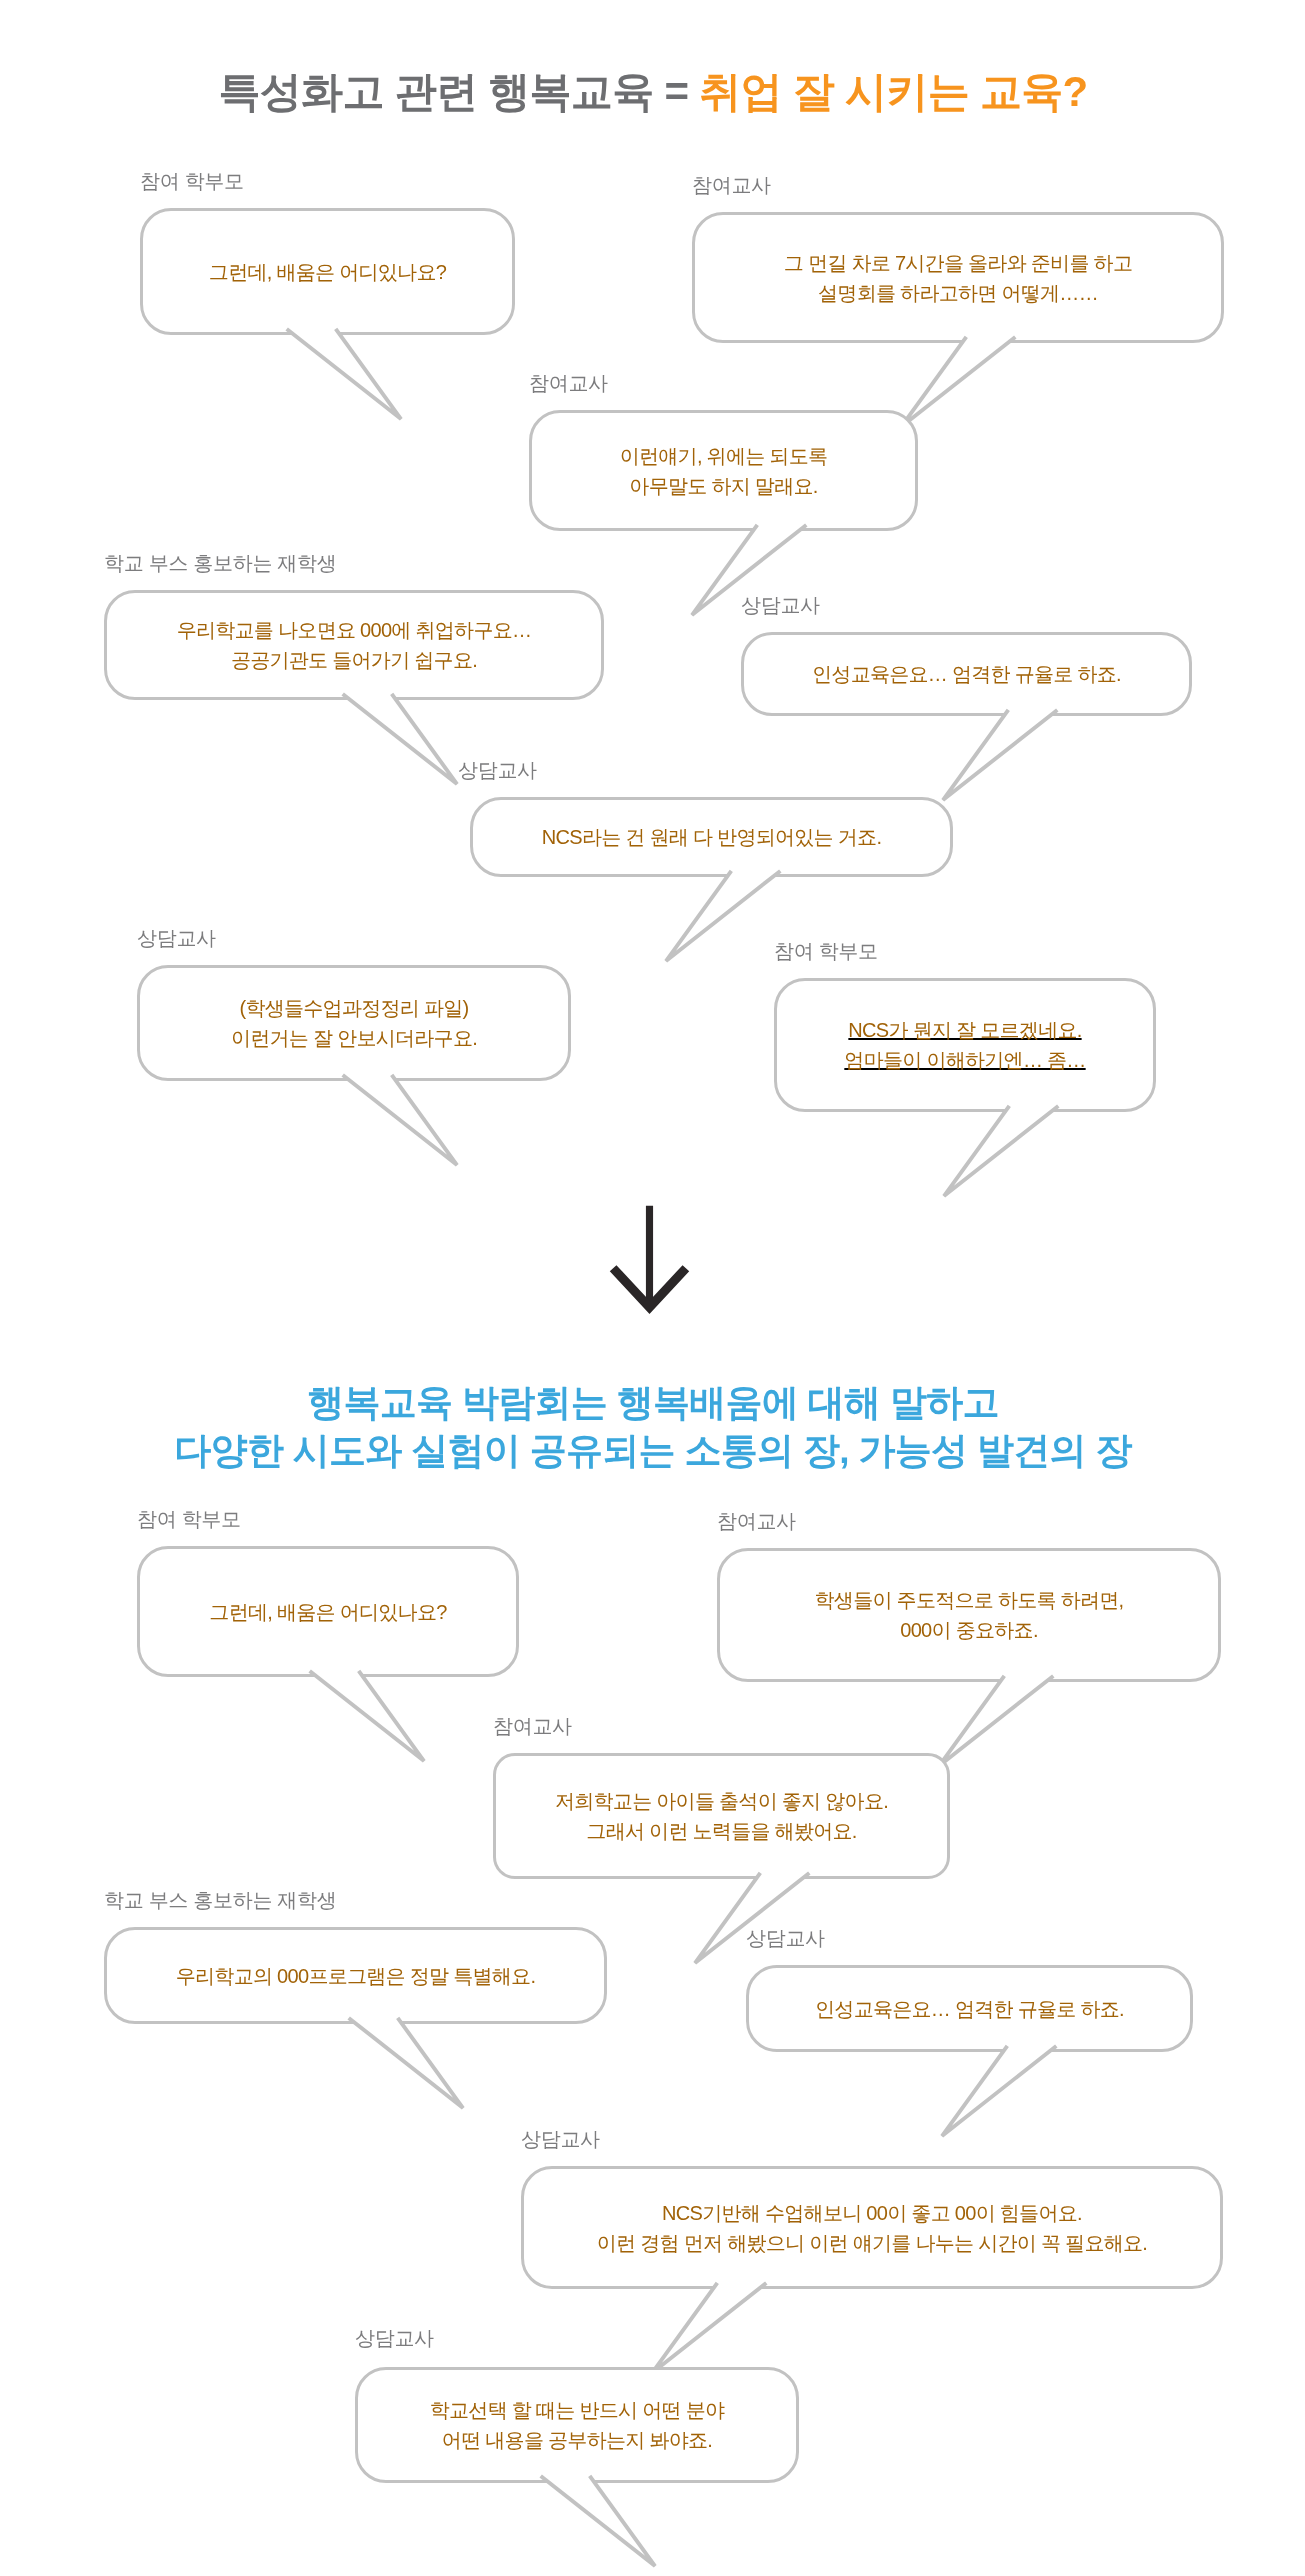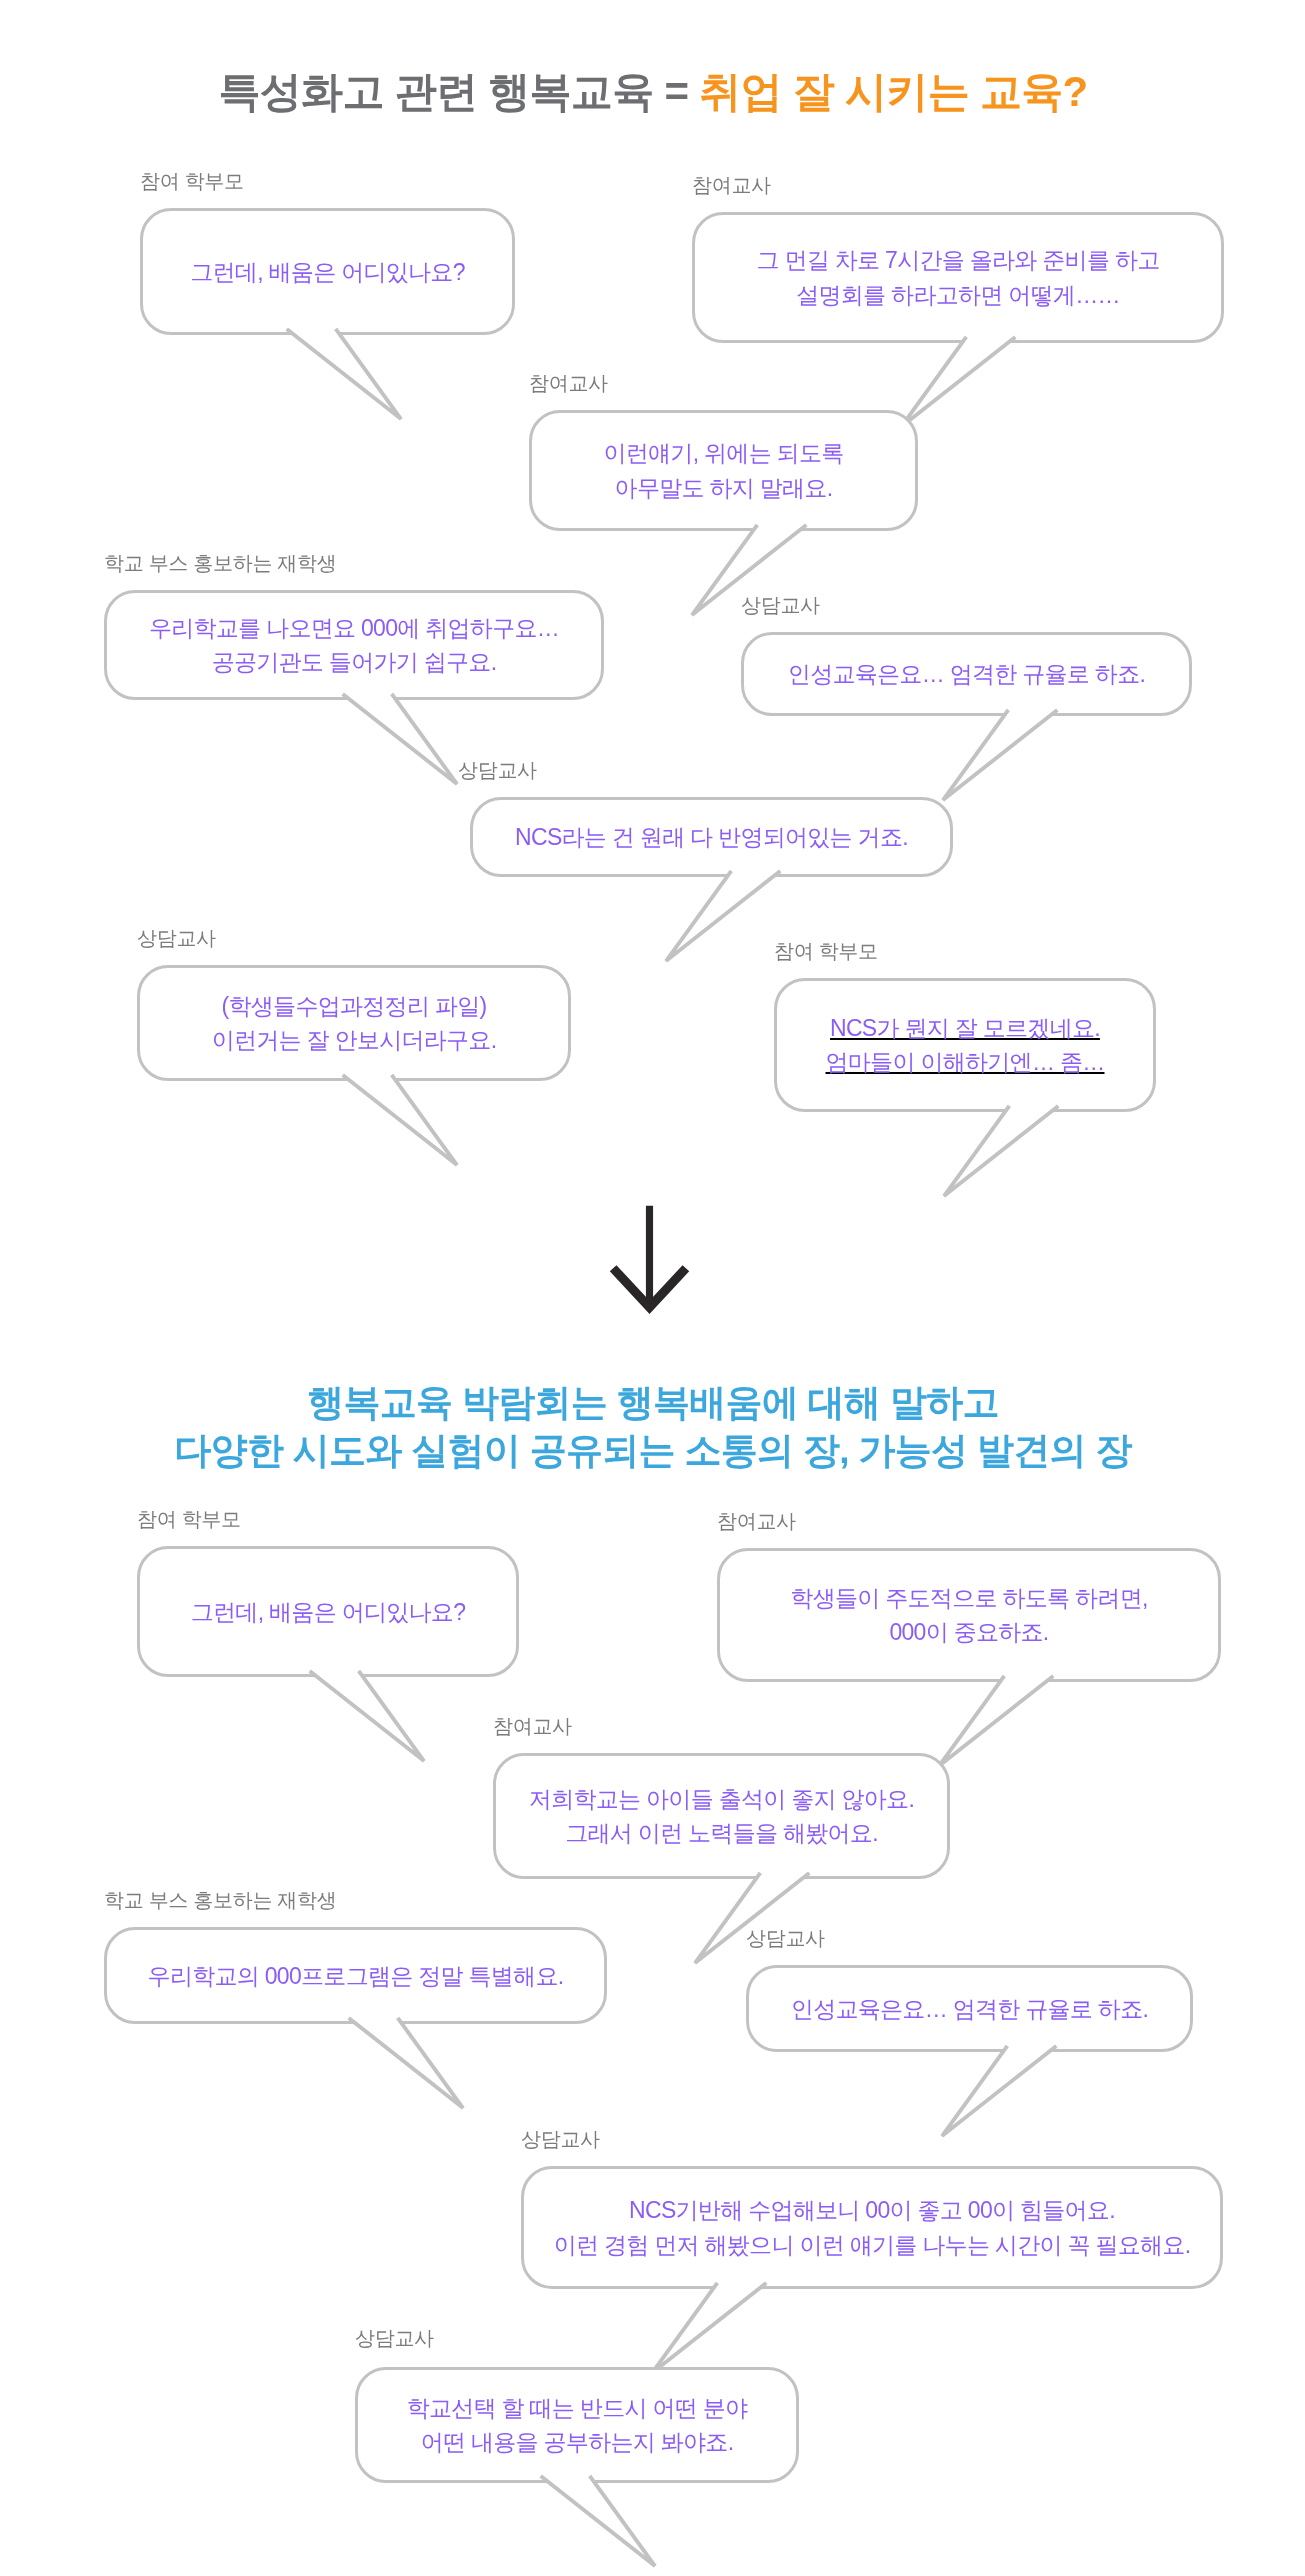--- a/index.html
+++ b/index.html
@@ -29,21 +29,21 @@
     font-size:20px;line-height:26px;color:#7c7c7e;
     margin-bottom:14.4px;letter-spacing:-0.3px;white-space:nowrap;
   }
   .bubble{
     position:relative;box-sizing:border-box;
     border:3.9px solid #c2c2c2;border-radius:31px;background:#fff;
     display:flex;align-items:center;justify-content:center;
     padding:6.5px 19.6px;
   }
   .btext{
-    font-size:23px;line-height:1.5;color:#8b5cf6;letter-spacing:-0.7px;
+    font-size:20px;line-height:1.5;color:#a16207;letter-spacing:-0.7px;
     text-align:center;white-space:pre-line;
   }
   .tail{position:absolute;top:calc(100% - 7.8px);pointer-events:none;}
   .tail path{fill:#ffffff;stroke:#c2c2c2;stroke-width:6;stroke-linejoin:miter;}
 
   .arrow-divider{position:absolute;left:604px;top:1203px;}
   .arrow-divider path{fill:none;stroke:#2a2627;}
 </style>
 </head>
 <body>
@@ -163,21 +163,21 @@
       <span class="btext">학생들이 주도적으로 하도록 하려면,
 000이 중요하죠.</span>
       <svg class="tail" style="left:209px;" width="131" height="98" viewBox="0 0 200 150">
           <path d="M190,6 L15,144 L115,6"></path>
         </svg>
     </div>
   </div>
 
   <div class="group" style="left:493px;top:1713px;">
     <div class="label">참여교사</div>
-    <div class="bubble" style="width:457px;height:126px;">
+    <div class="bubble" style="width:457px;height:126px;border-radius:22px;">
       <span class="btext">저희학교는 아이들 출석이 좋지 않아요.
 그래서 이런 노력들을 해봤어요.</span>
       <svg class="tail" style="left:189px;" width="131" height="98" viewBox="0 0 200 150">
           <path d="M190,6 L15,144 L115,6"></path>
         </svg>
     </div>
   </div>
 
   <div class="group" style="left:104px;top:1887px;">
     <div class="label">학교 부스 홍보하는 재학생</div>

